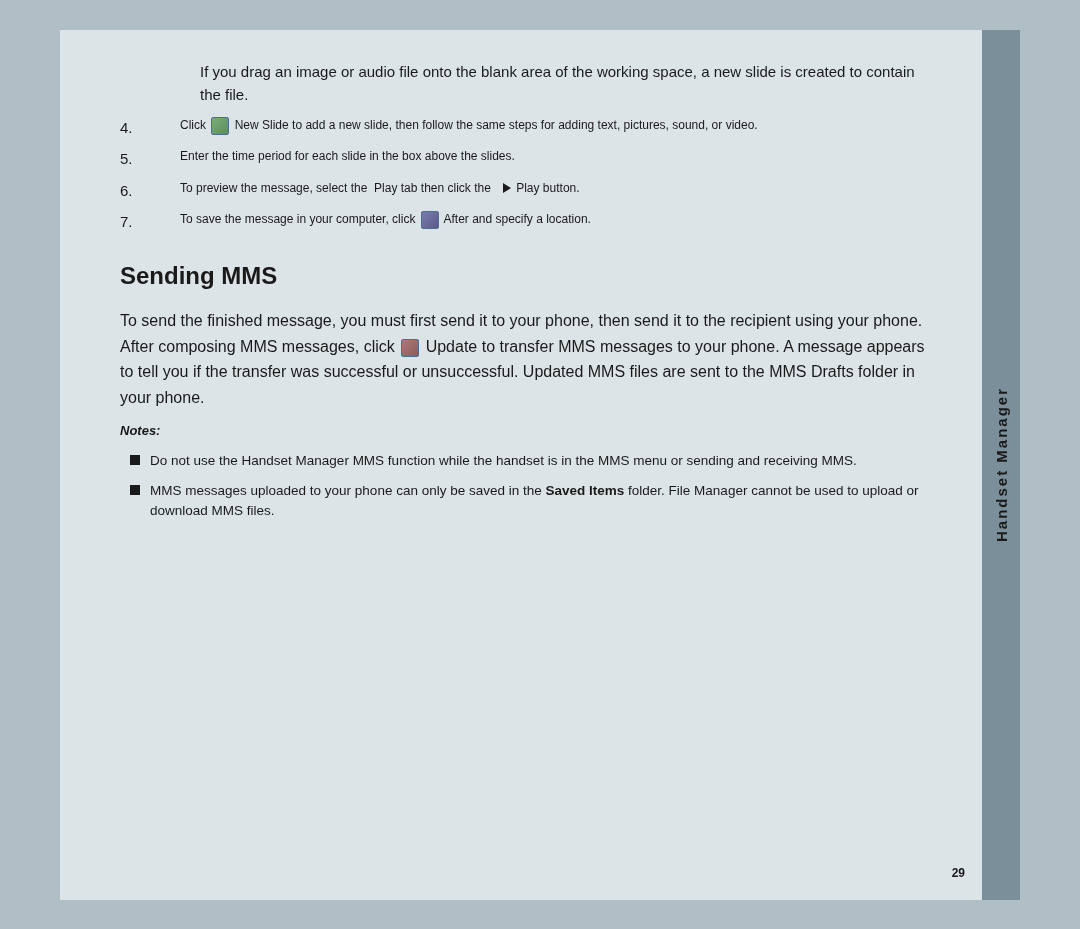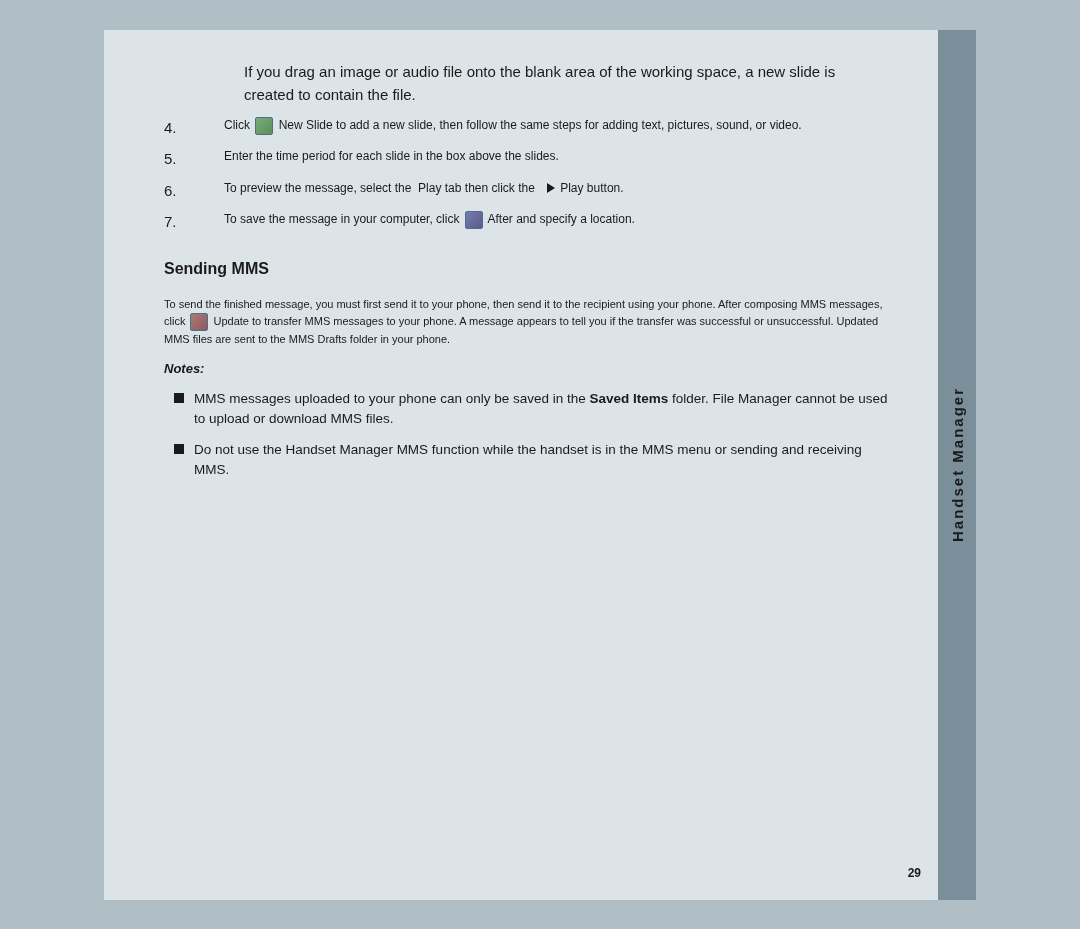--- a/index.html
+++ b/index.html
@@ -9,21 +9,21 @@
       height: 929px;
       background: #b0bec5;
       display: flex;
       align-items: center;
       justify-content: center;
       font-family: Arial, Helvetica, sans-serif;
       position: relative;
     }
 
     .page-container {
-      width: 872px;
+      width: 960px;
       height: 870px;
       background: #dde4e8;
       border-radius: 0;
       position: relative;
       display: flex;
       overflow: hidden;
     }
 
     .main-content {
       flex: 1;
@@ -90,29 +90,29 @@
       width: 0;
       height: 0;
       border-top: 5px solid transparent;
       border-bottom: 5px solid transparent;
       border-left: 8px solid #1a1a1a;
       vertical-align: middle;
       margin: 0 2px;
     }
 
     .section-heading {
-      font-size: 16px;
+      font-size: 24px;
       font-weight: bold;
       color: #1a1a1a;
       margin-bottom: 14px;
       margin-top: 4px;
     }
 
     .section-body {
-      font-size: 11px;
+      font-size: 16px;
       line-height: 1.6;
       margin-bottom: 6px;
     }
 
     .notes-section {
       margin-top: 10px;
     }
 
     .notes-heading {
       font-style: italic;
@@ -220,32 +220,32 @@
 
     <div class="section-body">
       <span>To send the finished message, you must first send it to your phone, then send it to the recipient using your phone. After composing MMS messages, click</span>
       <span class="inline-icon update"></span>
       <span>Update to transfer MMS messages to your phone.  A message appears to tell you if the transfer was successful or unsuccessful. Updated MMS files are sent to the MMS Drafts folder in your phone.</span>
     </div>
 
     <div class="notes-section">
       <div class="notes-heading">Notes:</div>
       <ul class="notes-list">
+        <li>
+          <span class="bullet-square"></span>
+          <span>Do not use the Handset Manager MMS function while the handset is in the MMS menu or sending and receiving MMS.</span>
+        </li>
         <li>
           <span class="bullet-square"></span>
           <span>
             <span>MMS messages uploaded to your phone can only be saved in the</span>
             <span class="bold">Saved Items</span>
             <span>folder. File Manager cannot be used to upload or download MMS files.</span>
           </span>
         </li>
-        <li>
-          <span class="bullet-square"></span>
-          <span>Do not use the Handset Manager MMS function while the handset is in the MMS menu or sending and receiving MMS.</span>
-        </li>
       </ul>
     </div>
 
   </div>
 
   <div class="sidebar">
     <span class="sidebar-text">Handset Manager</span>
   </div>
 
   <div class="page-number">29</div>

